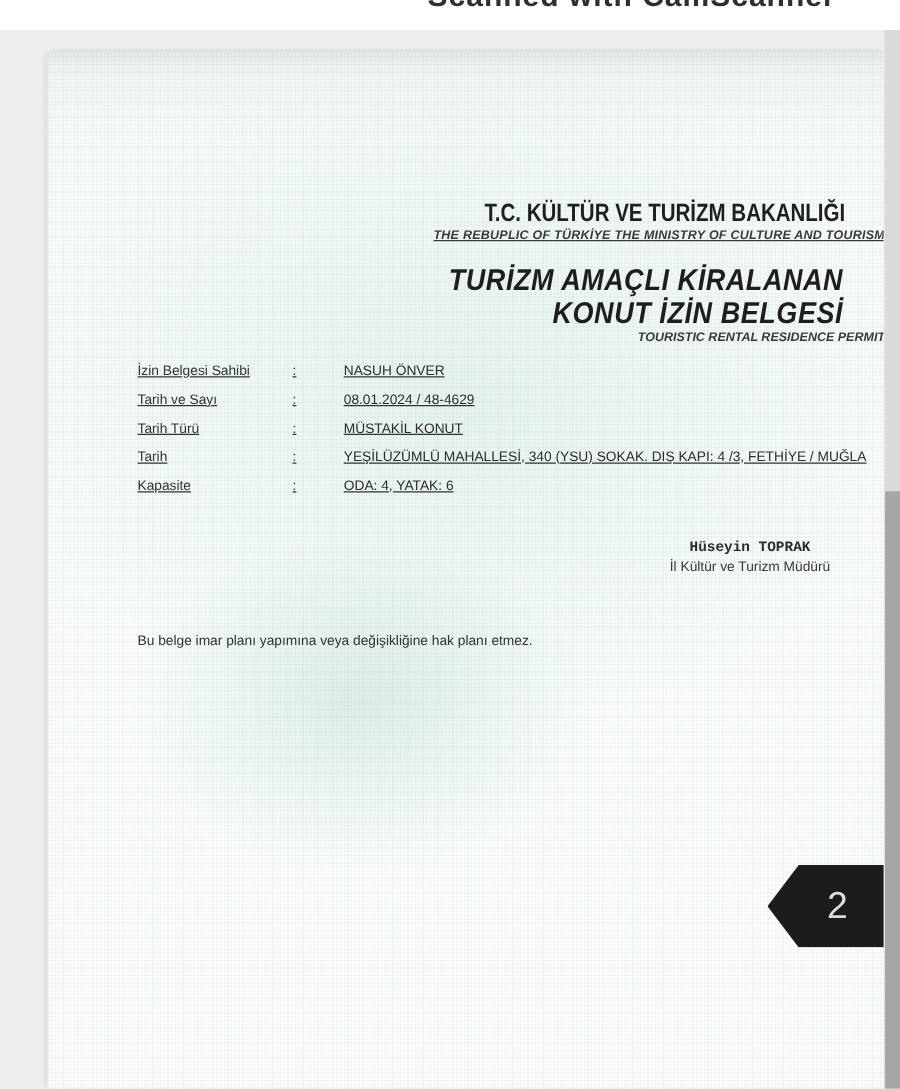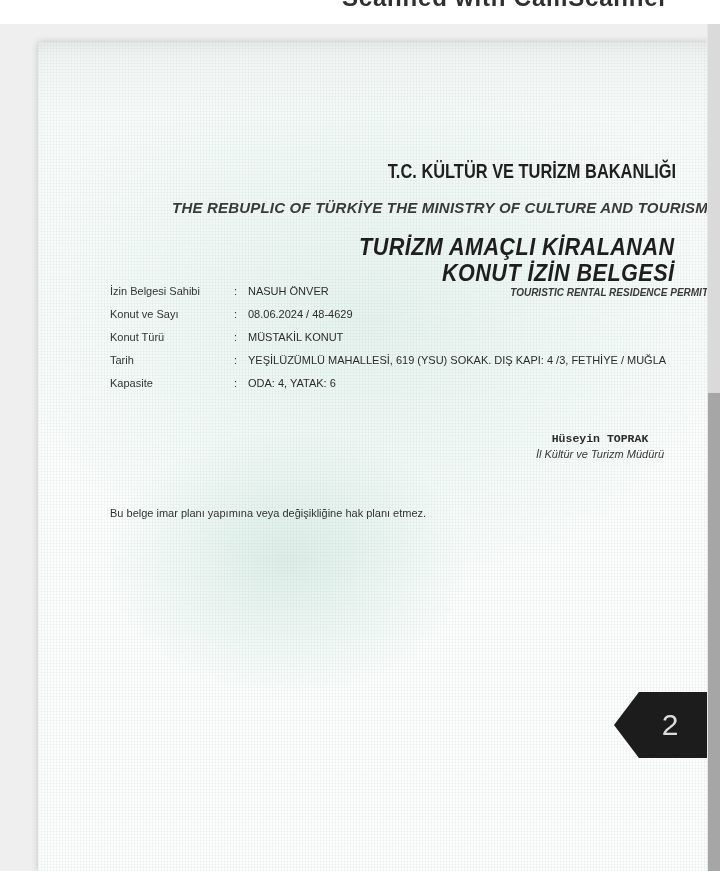--- a/index.html
+++ b/index.html
@@ -34,43 +34,43 @@
     box-shadow: 0 0 7px rgba(0,0,0,0.18), inset 0 12px 22px -14px rgba(0,0,0,0.10);
     color: #2e2e2e;
   }
 
   .doc-header { position: absolute; left: 0; top: 118px; width: 100%; text-align: right; }
   .ministry-title {
     display: inline-block; font-size: 20px; font-weight: 700; color: #1f1f1f;
     transform: scaleX(0.82); transform-origin: 50% 50%; white-space: nowrap;
   }
   .ministry-subtitle {
-    margin-top: 16px; font-size: 15px; font-weight: 700; font-style: italic;
-    color: #3a3a3a; letter-spacing: 0.2px;
+    margin-top: 0px; font-size: 10px; font-weight: 700; font-style: italic;
+    color: #3a3a3a; letter-spacing: 0.2px; text-decoration: underline;
   }
   .permit-title {
     margin-top: 18px; line-height: 26px;
   }
   .permit-title .line {
     display: block; font-size: 24px; font-weight: 700; font-style: italic; color: #1e1e1e;
     transform: scaleX(0.90); transform-origin: 50% 50%; white-space: nowrap; letter-spacing: 0.5px;
   }
   .permit-subtitle {
     margin-top: 1px; font-size: 10px; font-weight: 700; font-style: italic; color: #3a3a3a;
   }
 
   .fields { position: absolute; left: 72px; top: 243px; width: 580px; }
-  .field-row { display: flex; align-items: flex-start; height: 23px; font-size: 11px; color: #333; }
+  .field-row { display: flex; align-items: center; height: 23px; font-size: 11px; color: #333; text-decoration: underline; }
   .field-label { width: 124px; flex: 0 0 124px; }
   .field-colon { width: 14px; flex: 0 0 14px; }
-  .field-value { white-space: nowrap; color: #2c2c2c; }
+  .field-value { white-space: nowrap; color: #2c2c2c; margin-left: 27px; }
 
   .signature { position: absolute; left: 442px; top: 390px; width: 240px; text-align: center; }
   .signature .sig-name { font-size: 11.5px; font-weight: 700; color: #2c2c2c; font-family: Liberation Mono, monospace; }
-  .signature .sig-title { margin-top: 3px; font-size: 11px; color: #383838; font-style: italic; }
+  .signature .sig-title { margin-top: 3px; font-size: 11px; color: #383838; }
 
   .doc-note { position: absolute; left: 72px; top: 465px; font-size: 11px; color: #333; }
 
   
   .page-badge {
     position: absolute; left: 614px; top: 692px; width: 96px; height: 66px;
     background: #1c1c1c;
     clip-path: polygon(0% 50%, 26% 0%, 100% 0%, 100% 100%, 26% 100%);
     display: flex; align-items: center; justify-content: center;
     z-index: 8;
@@ -110,33 +110,33 @@
       <div class="permit-subtitle">TOURISTIC RENTAL RESIDENCE PERMIT</div>
     </div>
 
     <div class="fields">
       <div class="field-row">
         <span class="field-label">İzin Belgesi Sahibi</span>
         <span class="field-colon">:</span>
         <span class="field-value">NASUH ÖNVER</span>
       </div>
       <div class="field-row">
-        <span class="field-label">Konut ve Sayı</span>
+        <span class="field-label">Tarih ve Sayı</span>
         <span class="field-colon">:</span>
-        <span class="field-value">08.06.2024 / 48-4629</span>
+        <span class="field-value">08.01.2024 / 48-4629</span>
       </div>
       <div class="field-row">
-        <span class="field-label">Konut Türü</span>
+        <span class="field-label">Tarih Türü</span>
         <span class="field-colon">:</span>
         <span class="field-value">MÜSTAKİL KONUT</span>
       </div>
       <div class="field-row">
         <span class="field-label">Tarih</span>
         <span class="field-colon">:</span>
-        <span class="field-value">YEŞİLÜZÜMLÜ MAHALLESİ, 619 (YSU) SOKAK. DIŞ KAPI: 4 /3, FETHİYE / MUĞLA</span>
+        <span class="field-value">YEŞİLÜZÜMLÜ MAHALLESİ, 340 (YSU) SOKAK. DIŞ KAPI: 4 /3, FETHİYE / MUĞLA</span>
       </div>
       <div class="field-row">
         <span class="field-label">Kapasite</span>
         <span class="field-colon">:</span>
         <span class="field-value">ODA: 4, YATAK: 6</span>
       </div>
     </div>
 
     <div class="signature">
       <div class="sig-name">Hüseyin TOPRAK</div>

